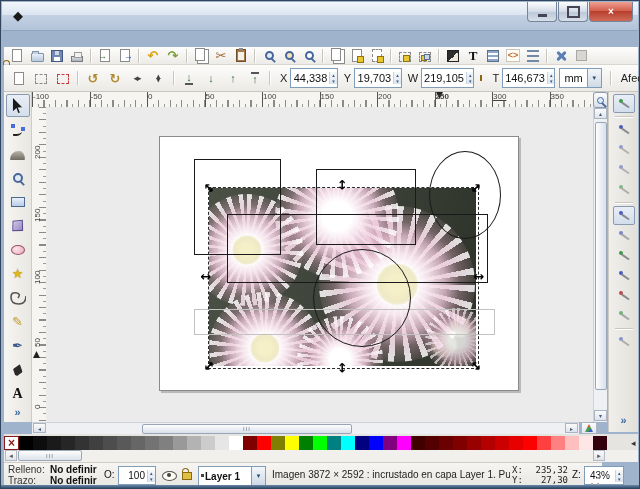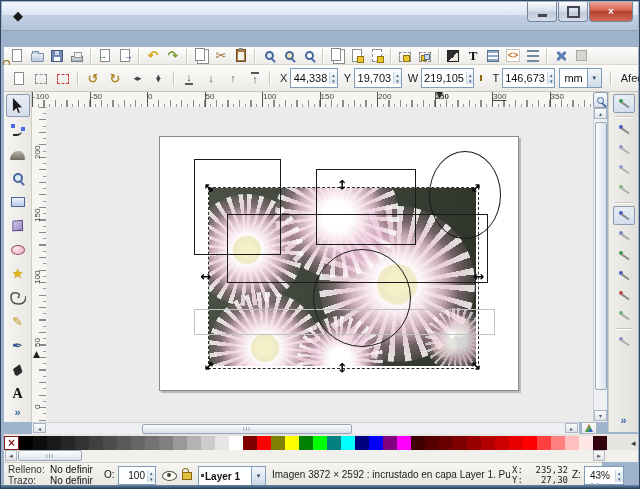--- a/index.html
+++ b/index.html
@@ -143,21 +143,21 @@
   .palette{position:absolute;left:3px;top:433px;width:634px;height:16px;background:#e6e4e0;display:flex;align-items:center;overflow:hidden;}
   .palette .none{width:15px;height:14px;background:#fff;border:1px solid #8b1a1a;color:#8b1a1a;font-weight:bold;font-size:12px;line-height:13px;text-align:center;flex:0 0 auto;box-sizing:border-box;margin-top:1px;}
   .palette .sw{width:14px;height:14px;flex:0 0 auto;margin-top:1px;}
   .palarrow-r{position:absolute;right:1px;top:3px;font-size:9px;color:#333;}
   .palscroll{position:absolute;left:3px;top:449px;width:634px;height:12px;background:#f1f0ed;}
   .psbtn{position:absolute;top:0;width:12px;height:11px;background:linear-gradient(#fbfbfb,#e0e4ea);border:1px solid #b2bac4;font-size:7px;color:#555;display:flex;align-items:center;justify-content:center;box-sizing:border-box;}
   .pshandle{position:absolute;left:14px;top:0;width:64px;height:11px;background:linear-gradient(#fdfdfd,#dde3ea);border:1px solid #9aa8b8;border-radius:2px;display:flex;align-items:center;justify-content:center;font-size:6px;letter-spacing:1px;color:#6a7a8c;box-sizing:border-box;}
   
   .statusbar{position:absolute;left:3px;top:461px;width:598px;height:25px;background:linear-gradient(#f6f5f2,#e8e6e1);border-top:1px solid #cfccc5;font-size:10px;}
   .fslabels{position:absolute;left:4px;top:1px;line-height:11px;color:#333;}
-  .fsvalues{position:absolute;left:46px;top:1px;line-height:11px;font-weight:normal;color:#111;text-align:right;}
+  .fsvalues{position:absolute;left:46px;top:1px;line-height:11px;font-weight:bold;color:#111;text-align:right;}
   .olabel{position:absolute;left:100px;top:6px;}
   .ospin{position:absolute;left:114px;top:3px;height:17px;}
   .ospin .val{min-width:24px;}
   .eye{position:absolute;left:158px;top:8px;width:13px;height:8px;border:1px solid #555;border-radius:50%;background:#fdfdf2;}
   .eye::before{content:"";position:absolute;left:4px;top:1px;width:4px;height:4px;border-radius:50%;background:#444;}
   .lock{position:absolute;left:178px;top:9px;width:8px;height:6px;background:#e0c040;border:1px solid #8a6a10;}
   .lock::before{content:"";position:absolute;left:-1px;top:-5px;width:5px;height:4px;border:1.5px solid #8a6a10;border-bottom:none;border-radius:4px 4px 0 0;}
   .layerdd{position:absolute;left:194px;top:3px;width:66px;}
   .layerdd .ddv{font-weight:bold;font-size:10px;padding-left:6px;}
   .bullet{position:absolute;left:2px;top:7px;width:3px;height:3px;background:#444;}

